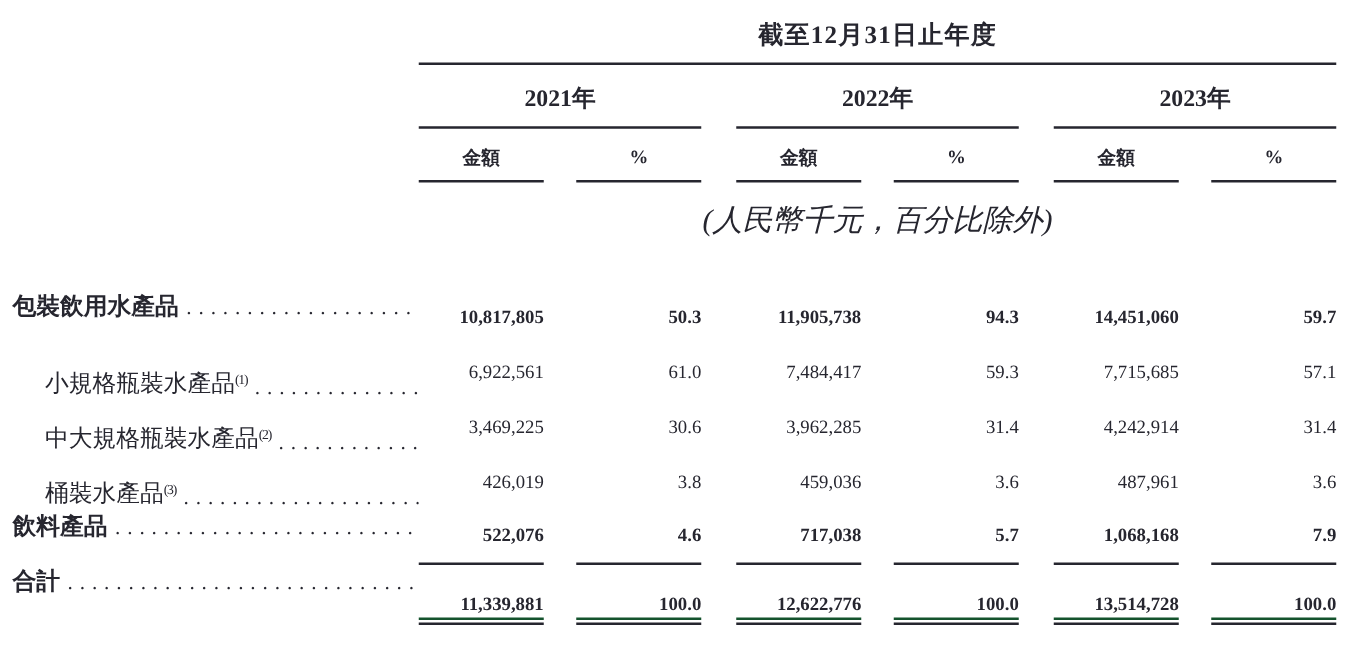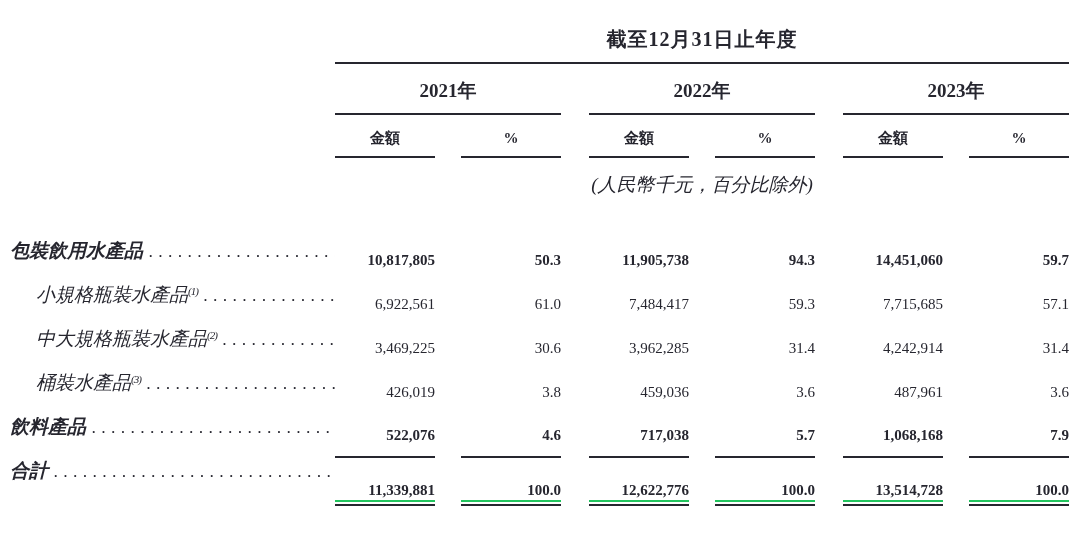--- a/index.html
+++ b/index.html
@@ -3,40 +3,40 @@
 <meta charset="utf-8">
 <style>
   * { margin: 0; padding: 0; box-sizing: border-box; }
   html, body {
     width: 1080px; height: 534px;
     background: #ffffff;
     overflow: hidden;
     font-family: "Liberation Serif", "DejaVu Serif", serif;
     color: #26262f;
   }
-  .sheet { padding: 26px 0 0 10px; width: 1080px; height: 534px; }
+  .sheet { padding: 14px 0 0 10px; width: 1080px; height: 534px; }
 
   
   .num-span { margin-left: 325px; width: 734px; }
   .tbl-title {
     text-align: center; font-weight: bold; font-size: 20px;
     letter-spacing: 1px;
   }
   .top-rule { border-top: 2px solid #26262f; margin-top: 9px; }
 
   .yearrow { display: flex; margin-left: 325px; margin-top: 11px; }
   .ygrp {
     width: 226px; text-align: center; font-weight: bold; font-size: 19px;
     border-bottom: 2px solid #26262f; padding: 3px 0 9px 0;
   }
   .ygrp + .ygrp { margin-left: 28px; }
 
   .row { display: flex; margin-left: 0; }
-  .lbl { width: 325px; display: flex; align-items: baseline; font-size: 19px; font-style: italic; }
-  .lbl.ind { padding-left: 26px; }
+  .lbl { width: 325px; display: flex; align-items: baseline; font-size: 19px; }
+  .lbl.ind { padding-left: 26px; align-items: flex-end; }
   .lt { white-space: nowrap; }
   sup { font-size: 11px; vertical-align: 6px; letter-spacing: -1px; }
   .dots {
     flex: 1; overflow: hidden; white-space: nowrap;
     letter-spacing: 5.5px; padding-left: 6px; padding-right: 4px;
     font-size: 17px; font-weight: normal;
   }
   .cell {
     width: 100px; display: flex; align-items: center; justify-content: flex-end;
     font-size: 15px;
@@ -44,30 +44,30 @@
   .cell.p { margin-left: 26px; }
   .cell.g { margin-left: 28px; }
 
   .colhead { margin-top: 12px; }
   .colhead .cell {
     justify-content: center; font-weight: bold;
     border-bottom: 2px solid #26262f; padding-bottom: 8px; padding-top: 2px;
   }
 
   .note {
-    text-align: center; font-style: italic; font-size: 19px;
+    text-align: center; font-style: italic; font-size: 24px;
     margin-top: 14px;
   }
 
   
   .rows { margin-top: 40px; }
   .drow { height: 44px; }
   .drow.b { font-weight: bold; }
   .u1 .cell { border-bottom: 2px solid #26262f; }
-  .u2 .cell { border-bottom: 2px solid #22c55e; position: relative; margin-top: 22px; }
+  .u2 .cell { border-bottom: 2px solid #14532d; position: relative; margin-top: 22px; }
   .u2 .cell::after {
     content: ""; position: absolute; left: 0; right: 0; bottom: -6px;
     border-top: 2px solid #26262f;
   }
 </style>
 </head>
 <body>
 
 <div class="sheet">
 

